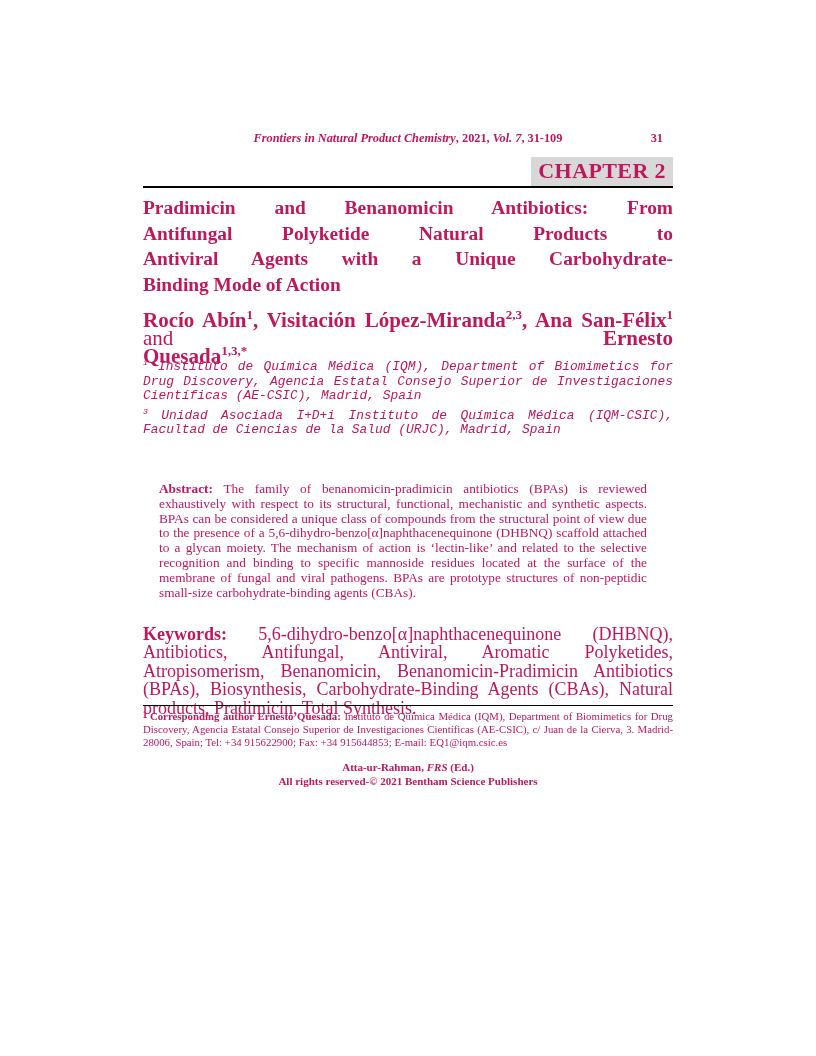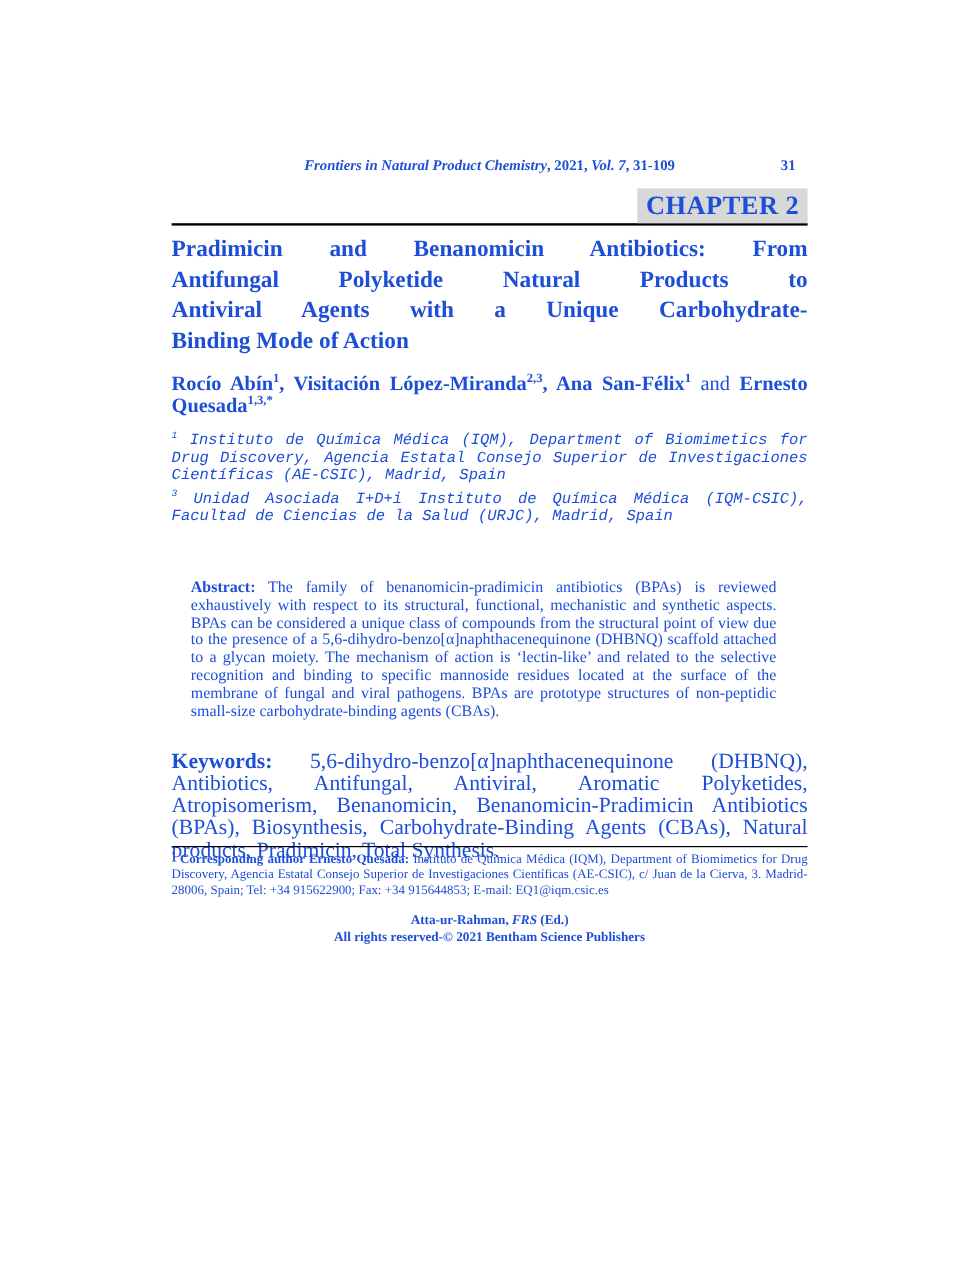--- a/index.html
+++ b/index.html
@@ -5,21 +5,21 @@
   html, body {
     margin: 0;
     padding: 0;
     background: #ffffff;
   }
   .page {
     position: relative;
     width: 816px;
     height: 1056px;
     background: #ffffff;
-    color: #1d4ed8;
+    color: #be185d;
     font-family: "Liberation Serif", serif;
     overflow: hidden;
   }
 
   
   .band {
     position: absolute;
     left: 143px;
     width: 530px;
     top: 131px;
@@ -70,21 +70,21 @@
     text-align-last: justify;
     text-justify: inter-word;
   }
 
   
   .authors {
     position: absolute;
     left: 143px;
     width: 530px;
     top: 311px;
-    font-size: 17px;
+    font-size: 21px;
     font-weight: bold;
     line-height: 18px;
   }
   .aline { display: block; }
   .normal { font-weight: normal; }
   sup {
     font-size: 62%;
     vertical-align: super;
     line-height: 0;
   }

